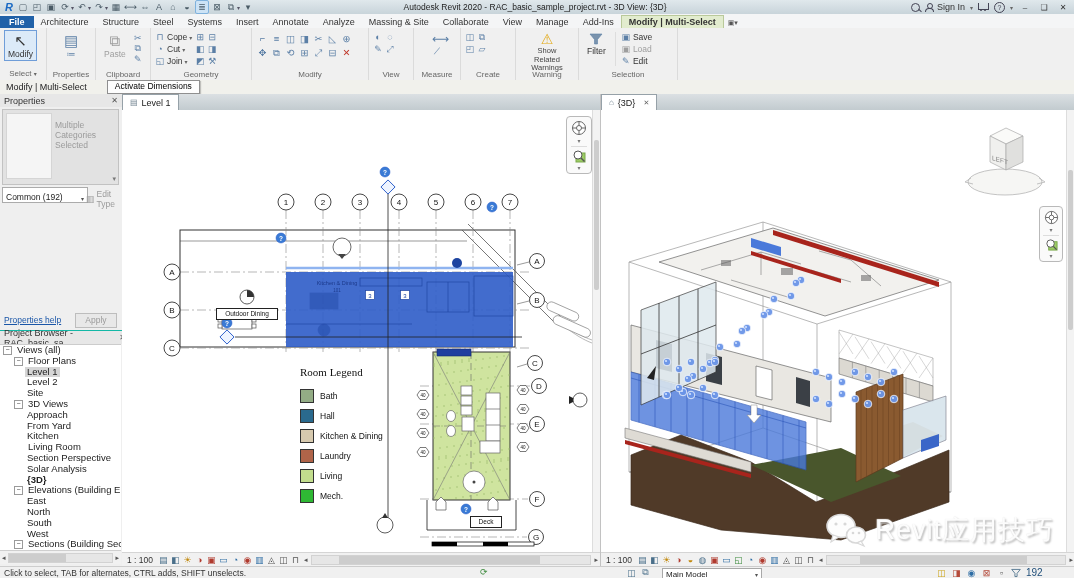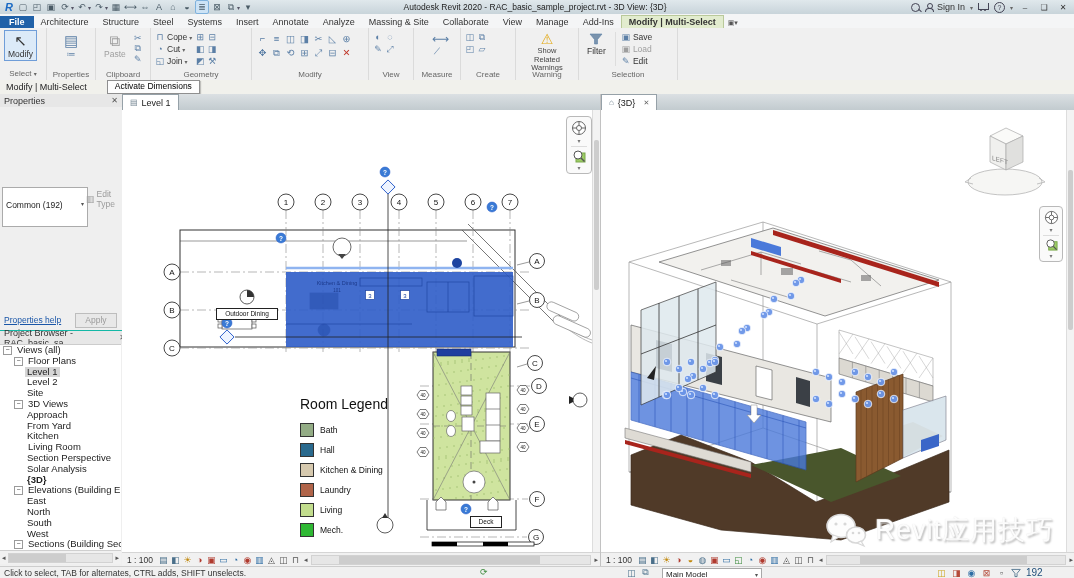--- a/index.html
+++ b/index.html
@@ -51,21 +51,21 @@
   #ob-label{padding:0 6px;color:#222;}
   #activate-dim{margin-left:14px;background:#fdfdfd;border:1px solid #8f8f8f;padding:0 7px;height:12px;line-height:11px;font-size:8.5px;box-shadow:1px 1px 1px rgba(0,0,0,.2);}
   
   #palette{position:absolute;left:0;top:94px;width:122px;height:472px;background:#efefef;border-right:1px solid #b5b5b5;}
   .phead{height:13px;display:flex;align-items:center;font-size:9px;color:#333;padding:0 4px;background:#e7e7e7;}
   .phead .x{margin-left:auto;font-size:8px;color:#555;}
   #type-selector{position:absolute;left:2px;top:15px;width:115px;height:74px;background:#e2e2e2;border:1px solid #c2c2c2;}
   #type-img{position:absolute;left:3px;top:3px;width:44px;height:64px;background:#f5f5f5;border:1px solid #d5d5d5;}
   #type-label{position:absolute;left:52px;top:10px;width:58px;font-size:8.5px;color:#9a9a9a;line-height:10px;}
   #type-arrow{position:absolute;right:2px;bottom:1px;font-size:7px;color:#777;}
-  #filter-select{position:absolute;left:2px;top:93px;width:78px;height:14px;background:#fff;border:1px solid #ababab;font-size:8.5px;display:flex;align-items:flex-start;padding:12px 3px;color:#222;}
+  #filter-select{position:absolute;left:2px;top:93px;width:78px;height:14px;background:#fff;border:1px solid #ababab;font-size:8.5px;display:flex;align-items:flex-end;padding:0 3px;color:#222;}
   #filter-select .arr{margin-left:auto;font-size:6px;color:#555;}
   #edit-type{position:absolute;left:86px;top:95px;font-size:8.5px;color:#9b9b9b;display:flex;align-items:center;gap:2px;}
   #props-help{position:absolute;left:4px;top:221px;font-size:8.5px;color:#1a56a8;text-decoration:underline;}
   #apply-btn{position:absolute;right:5px;top:219px;width:40px;height:13px;background:#e8e8e8;border:1px solid #bdbdbd;color:#9b9b9b;font-size:8.5px;text-align:center;line-height:12px;}
   #pb-head{position:absolute;left:0;top:236px;width:122px;}
   #browser-tree{position:absolute;left:0;top:250px;width:121px;height:206px;background:#fff;border-top:1px solid #ccc;overflow:hidden;font-size:9.5px;}
   .titem{height:10.8px;line-height:10.8px;display:flex;align-items:center;color:#222;white-space:nowrap;}
   .titem.bold .tlabel{font-weight:bold;}
   .titem.sel .tlabel{background:#d5d5d5;}
   .exp{width:7px;height:7px;border:1px solid #9a9a9a;background:#fff;font-size:7px;line-height:5px;text-align:center;color:#444;margin-right:3px;flex:none;}
@@ -89,21 +89,21 @@
   #v3-vscroll{left:465px;}
   .vthumb{position:absolute;left:1px;width:5px;background:#cdcdcd;border-radius:2px;}
   .bottombar{position:absolute;left:0;top:458px;height:14px;background:#f1f1f1;border-top:1px solid #d5d5d5;display:flex;align-items:center;font-size:8.5px;color:#333;gap:1px;padding-left:5px;}
   #plan-bottom{width:473px;}
   #v3-bottom{width:469px;}
   .vcb-scale{margin-right:4px;white-space:nowrap;}
   .vcbi{width:11px;height:11px;display:inline-flex;align-items:center;justify-content:center;font-size:9px;color:#4a6f8a;}
   .hs-arrow{font-size:7px;color:#555;padding:0 2px;}
   
   #room-legend{position:absolute;left:178px;top:256px;width:120px;}
-  #legend-title{font-size:14px;color:#111;margin-bottom:8px;font-family:Liberation Sans, sans-serif;margin-top:30px;}
+  #legend-title{font-size:11px;color:#111;margin-bottom:8px;font-family:Liberation Serif, serif;}
   .lrow{display:flex;align-items:center;gap:6px;height:20px;}
   .lsw{width:12px;height:12px;border:1px solid #333;flex:none;}
   .llabel{font-size:8.5px;color:#111;}
   .plan-tag{position:absolute;border:1px solid #222;background:#fff;font-size:6.5px;color:#111;text-align:center;line-height:10px;padding:0 2px;white-space:nowrap;}
   
   .navbar{position:absolute;border:1px solid #b9b9b9;border-radius:4px;background:rgba(250,250,250,.92);display:flex;flex-direction:column;align-items:center;padding:3px 0 2px;gap:1px;}
   #plan-nav{left:444px;top:6px;width:24px;}
   #v3-nav{left:438px;top:96px;width:22px;}
   .navdrop{font-size:6px;color:#777;}
   .navdivider{width:16px;height:1px;background:#ddd;margin:1px 0;}
@@ -333,20 +333,25 @@
 
 <div id="optionsbar">
   <span id="ob-label">Modify | Multi-Select</span>
   <span id="activate-dim">Activate Dimensions</span>
 </div>
 
 <div id="palette">
   <div class="phead">
     <span>Properties</span>
         <span class="x">✕</span>
+  </div>
+  <div id="type-selector">
+    <div id="type-img"></div>
+    <div id="type-label">Multiple Categories Selected</div>
+    <div id="type-arrow">▾</div>
   </div>
   <div id="filter-select">
     <span>Common (192)</span>
         <span class="arr">▾</span>
   </div>
   <div id="edit-type">
     <span class="micon gray">▥</span>
     <span>Edit Type</span>
   </div>
   <div id="props-help">Properties help</div>

